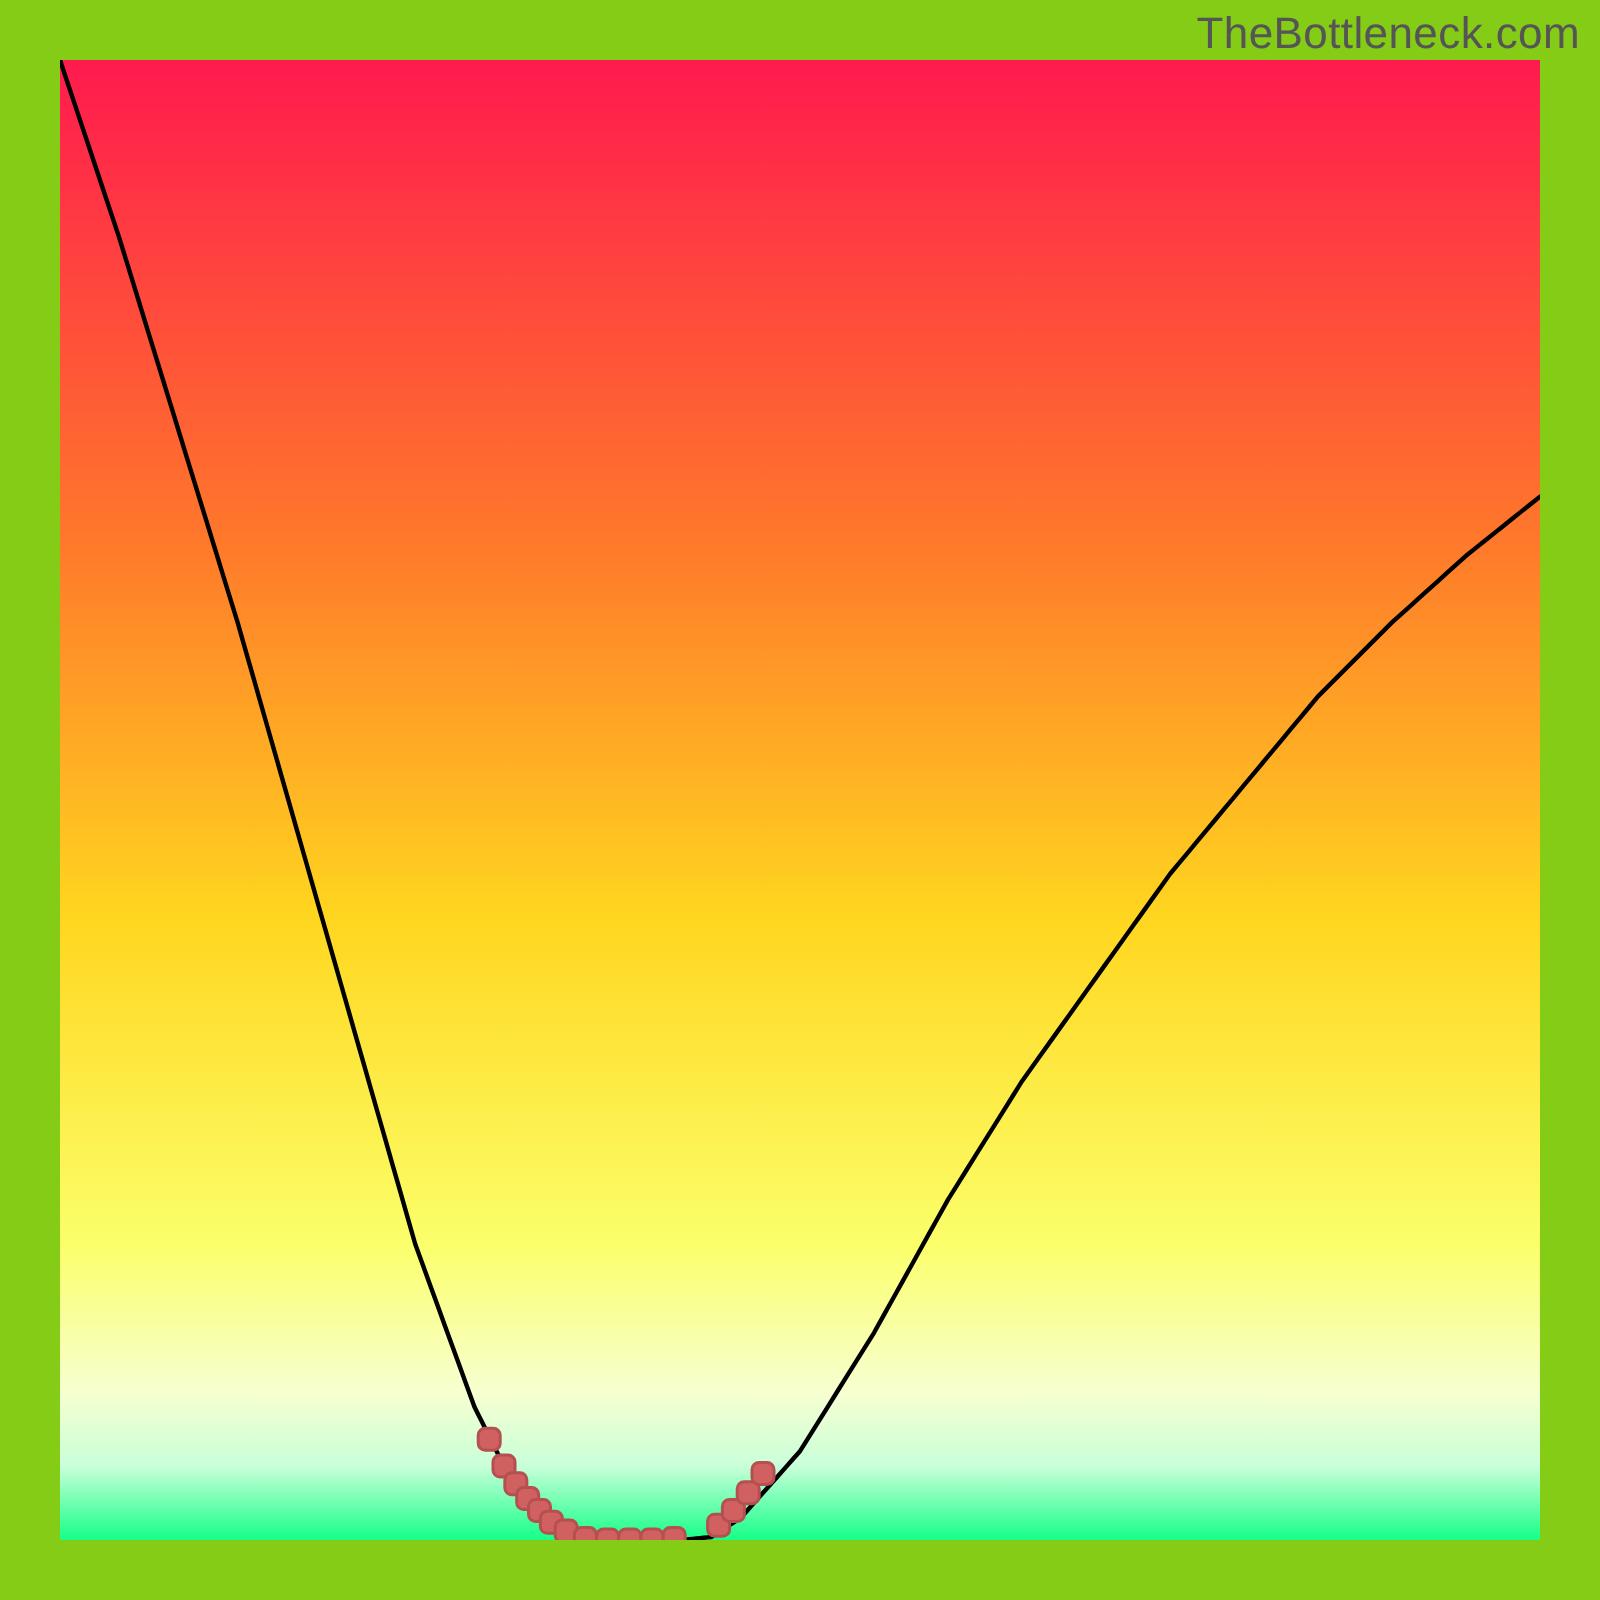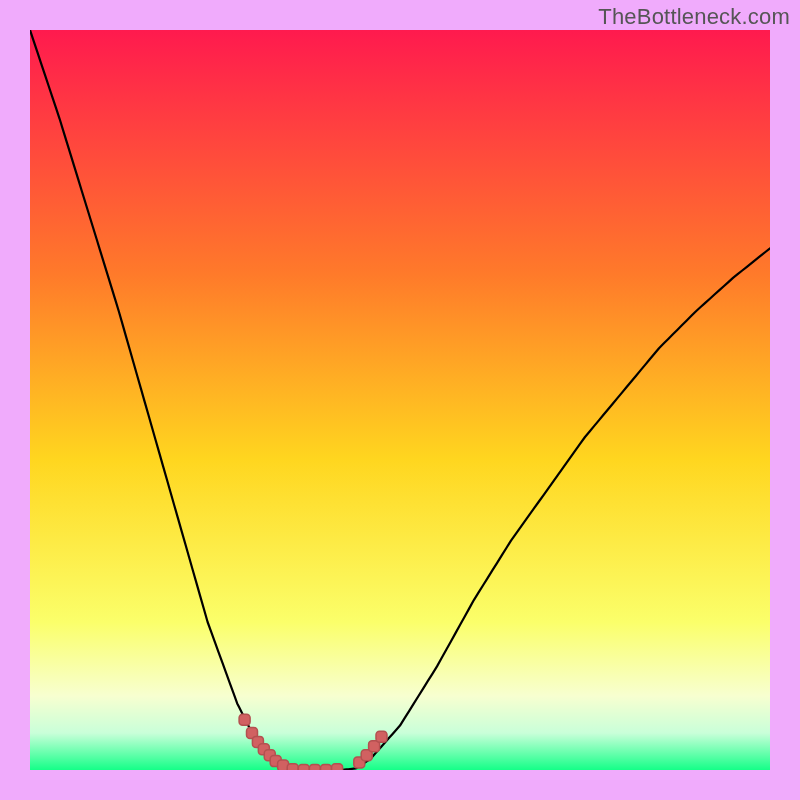--- a/index.html
+++ b/index.html
@@ -8,21 +8,21 @@
     width: 800px;
     height: 800px;
     background: #000;
     overflow: hidden;
     font-family: Arial, Helvetica, sans-serif;
   }
   .frame {
     position: relative;
     width: 800px;
     height: 800px;
-    background: #f0abfc;
+    background: #84cc16;
   }
   .watermark {
     position: absolute;
     top: 4px;
     right: 10px;
     color: #555;
     font-size: 22px;
     font-weight: 500;
     letter-spacing: 0.2px;
     z-index: 20;

